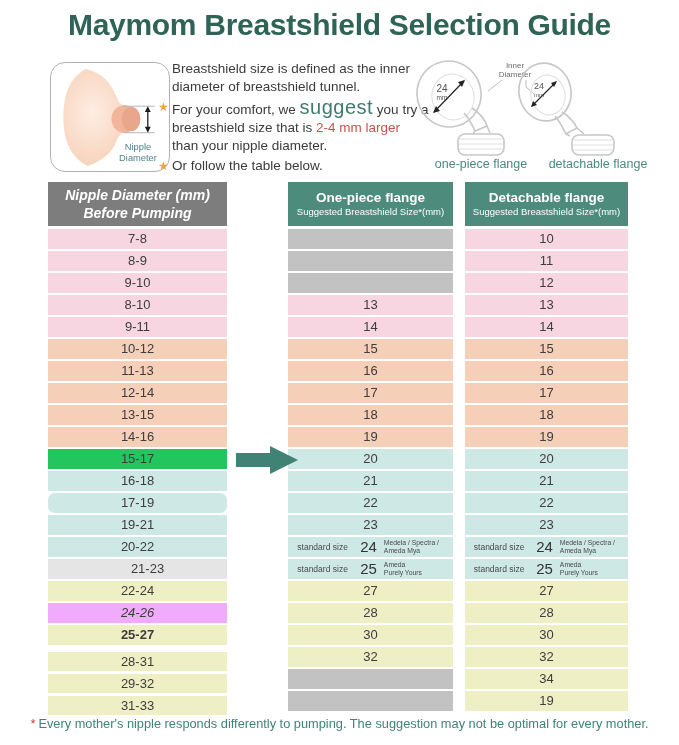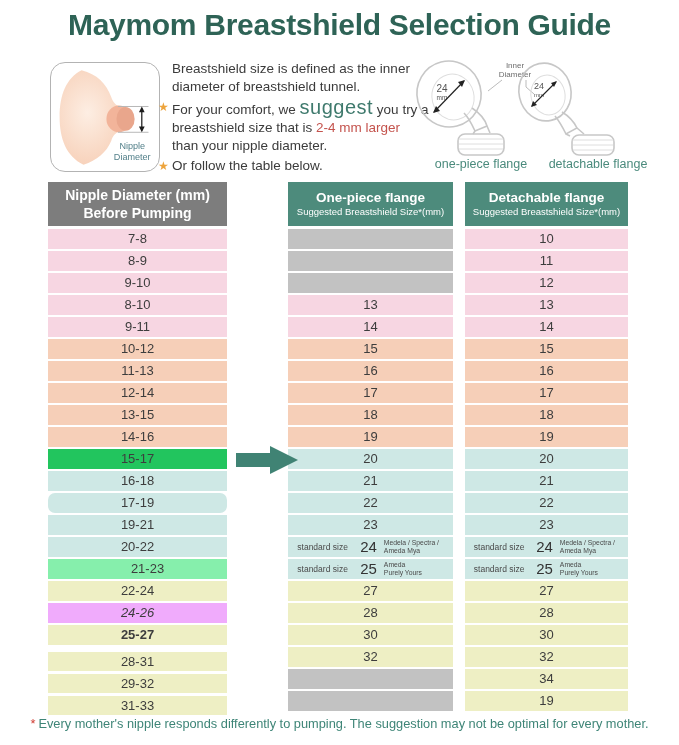--- a/index.html
+++ b/index.html
@@ -4,21 +4,21 @@
 <style>
   html,body{margin:0;padding:0;background:#fff;}
   body{font-family:"Liberation Sans",sans-serif;-webkit-font-smoothing:antialiased;}
   #stage{position:relative;width:679px;height:745px;background:#fff;overflow:hidden;}
 
   
   .title{position:absolute;left:0;top:8px;width:679px;text-align:center;
          font-size:30px;font-weight:bold;letter-spacing:-0.3px;color:var(--title-teal);}
 
   
-  .nipple-box{position:absolute;left:50px;top:62px;width:110px;height:110px;
+  .nipple-box{position:absolute;left:50px;top:62px;width:120px;height:110px;
               border:1.5px solid #b3b3b3;border-radius:15px;background:#fff;box-sizing:border-box;overflow:hidden;}
   .nipple-box svg{display:block;width:100%;height:100%;}
 
   
   .intro{position:absolute;left:172px;top:60px;width:258px;font-size:13.5px;line-height:18px;color:#3b3b3b;}
   .intro p{margin:0 0 2px 0;position:relative;}
   .intro .star{position:absolute;left:-14px;top:0;color:var(--star-orange);font-size:12px;}
   .intro .suggest{font-size:20px;color:var(--suggest-teal);letter-spacing:0.5px;}
   .intro .hl{color:var(--highlight-red);}
 
@@ -30,21 +30,21 @@
   .flange-art .dim-text{fill:#555;font-family:"Liberation Sans",sans-serif;}
   .flange-art .note{fill:#6d6d6d;font-family:"Liberation Sans",sans-serif;font-size:8px;}
 
   
   .col{position:absolute;top:182px;}
   .col1{left:48px;width:179px;}
   .col2{left:288px;width:165px;}
   .col3{left:465px;width:163px;}
   .hdr{height:44px;margin-bottom:3px;display:flex;flex-direction:column;justify-content:center;
        text-align:center;color:#fff;}
-  .hdr-gray{background:var(--header-gray);}
+  .hdr-gray{background:var(--header-gray);font-style:italic;}
   .hdr-teal{background:var(--header-teal);}
   .hdr .l1{font-size:14px;font-weight:bold;line-height:18px;}
   .hdr-teal .l1{font-size:13.5px;line-height:16px;}
   .hdr .l2{font-size:14px;font-weight:bold;line-height:18px;}
   .hdr-teal .l2{font-size:9.5px;font-weight:normal;line-height:12px;}
   .cell{height:19.5px;margin-bottom:2.5px;text-align:center;font-size:13px;line-height:19.5px;color:#3d3d3d;}
   .cell.std{display:flex;align-items:center;justify-content:center;line-height:normal;}
   .std .std-label{flex:1.1;font-size:8.5px;color:#4a4a4a;text-align:center;}
   .std .std-size{font-size:15px;color:#333;padding:0 3px;}
   .std .std-brand{flex:1.1;font-size:6.8px;line-height:7.5px;text-align:left;padding-left:4px;color:#4a4a4a;}
@@ -150,21 +150,21 @@
         <div class="cell" style="background: rgb(246, 207, 184);">10-12</div>
         <div class="cell" style="background: rgb(246, 207, 184);">11-13</div>
         <div class="cell" style="background: rgb(246, 207, 184);">12-14</div>
         <div class="cell" style="background: rgb(246, 207, 184);">13-15</div>
         <div class="cell" style="background: rgb(246, 207, 184);">14-16</div>
         <div class="cell" style="background: #22c55e;">15-17</div>
         <div class="cell" style="background: rgb(206, 232, 229);">16-18</div>
         <div class="cell" style="background: rgb(206, 232, 229); border-radius: 7px;">17-19</div>
         <div class="cell" style="background: rgb(206, 232, 229);">19-21</div>
         <div class="cell" style="background: rgb(206, 232, 229);">20-22</div>
-        <div class="cell" style="background: #86efac; padding-left: 20px;">21-23</div>
+        <div class="cell" style="background: #e5e5e5; padding-left: 20px;">21-23</div>
         <div class="cell" style="background: rgb(238, 239, 196);">22-24</div>
         <div class="cell" style="background: #f0abfc; font-style: italic;">24-26</div>
         <div class="cell" style="background: rgb(238, 239, 196); font-weight: bold;">25-27</div>
         <div class="cell" style="background: rgb(238, 239, 196); margin-top: 7px;">28-31</div>
         <div class="cell" style="background: rgb(238, 239, 196);">29-32</div>
         <div class="cell" style="background: rgb(238, 239, 196);">31-33</div>
       </div>
   </div>
 
   <div class="col col2">

